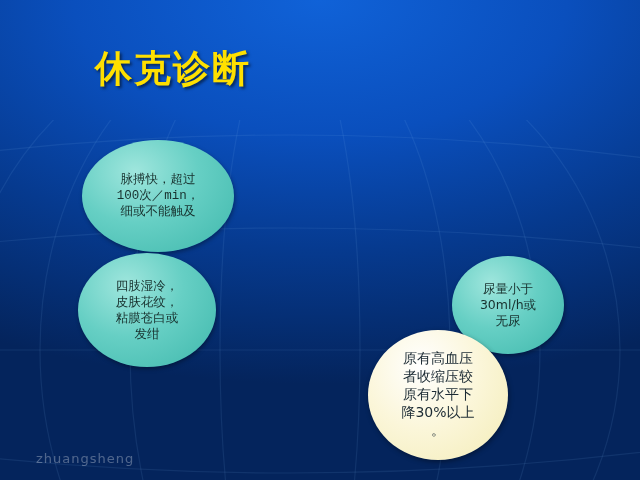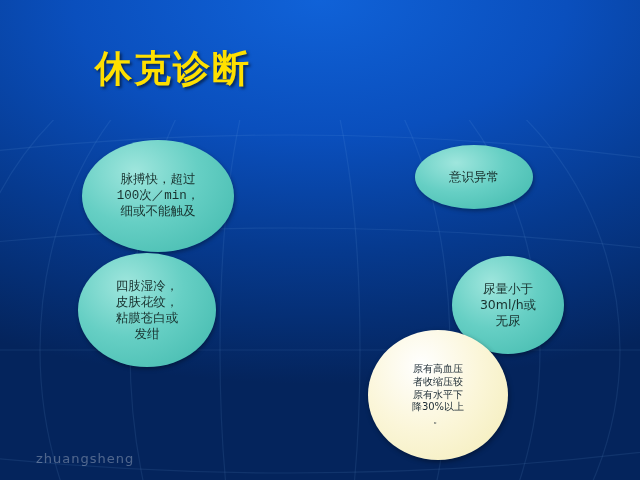--- a/index.html
+++ b/index.html
@@ -69,21 +69,21 @@
     background: radial-gradient(ellipse at 38% 30%, #ffffff 0%, #fdf8d8 45%, #f6eeb4 100%);
     color: #d83030;
     font-size: 16px;
     font-weight: bold;
     letter-spacing: 2px;
     box-shadow: 1px 2px 5px rgba(0,0,0,0.38);
   }
   .bubble.pale {
     background: radial-gradient(ellipse at 38% 28%, #ffffff 0%, #fbf6d9 48%, #f3ecb6 100%);
     color: #1b2a33;
-    font-size: 10px;
+    font-size: 14px;
     box-shadow: 1px 2px 5px rgba(0,0,0,0.38);
   }
 
   
   #b-pulse   { left: 82px;  top: 140px; width: 152px; height: 112px; font-family: Liberation Mono, monospace; }
   #b-cause   { left: 252px; top: 80px;  width: 122px; height: 90px;  }
   #b-conscious { left: 415px; top: 145px; width: 118px; height: 64px; }
   #b-limb    { left: 78px;  top: 253px; width: 138px; height: 114px; }
   #b-center  { left: 262px; top: 205px; width: 116px; height: 90px;  }
   #b-urine   { left: 452px; top: 256px; width: 112px; height: 98px;  }
@@ -122,23 +122,20 @@
 
   <div class="title">休克诊断</div>
 
   <div class="bubble teal" id="b-pulse">
     <span>脉搏快，超过
 100次／min，
 细或不能触及</span>
   </div>
 
 
-  <div class="bubble teal" id="b-conscious">
-    <span>意识异常</span>
-  </div>
 
   <div class="bubble teal" id="b-limb">
     <span>四肢湿冷，
 皮肤花纹，
 粘膜苍白或
 发绀</span>
   </div>
 
 
   <div class="bubble teal" id="b-urine">

